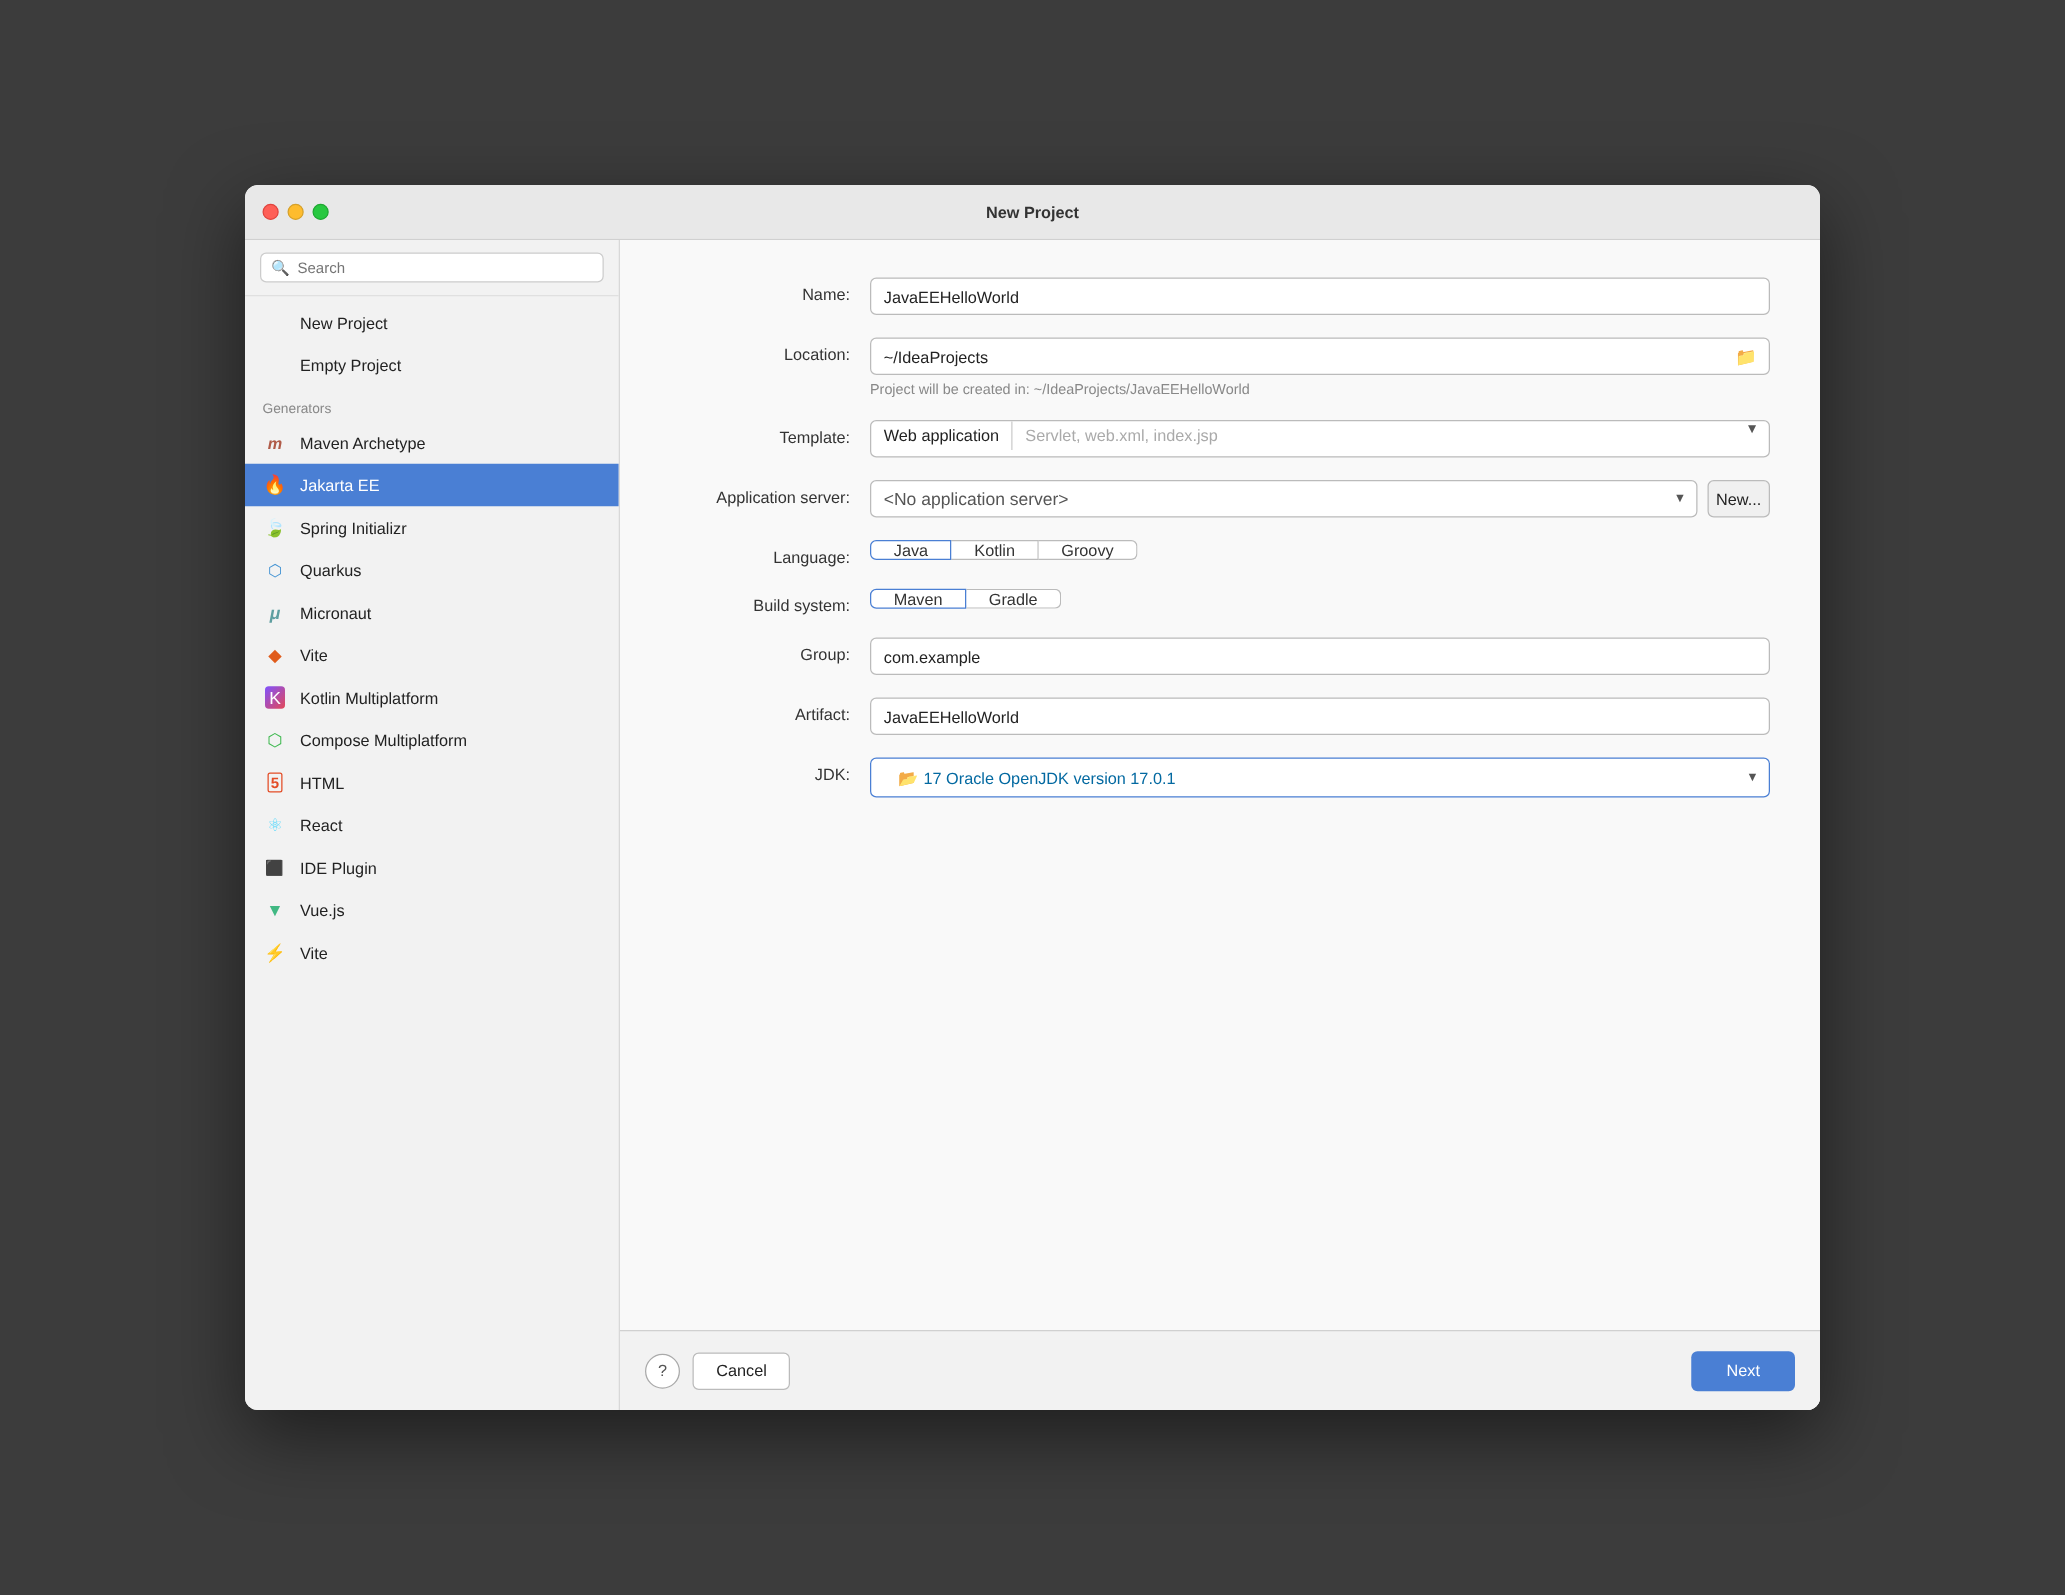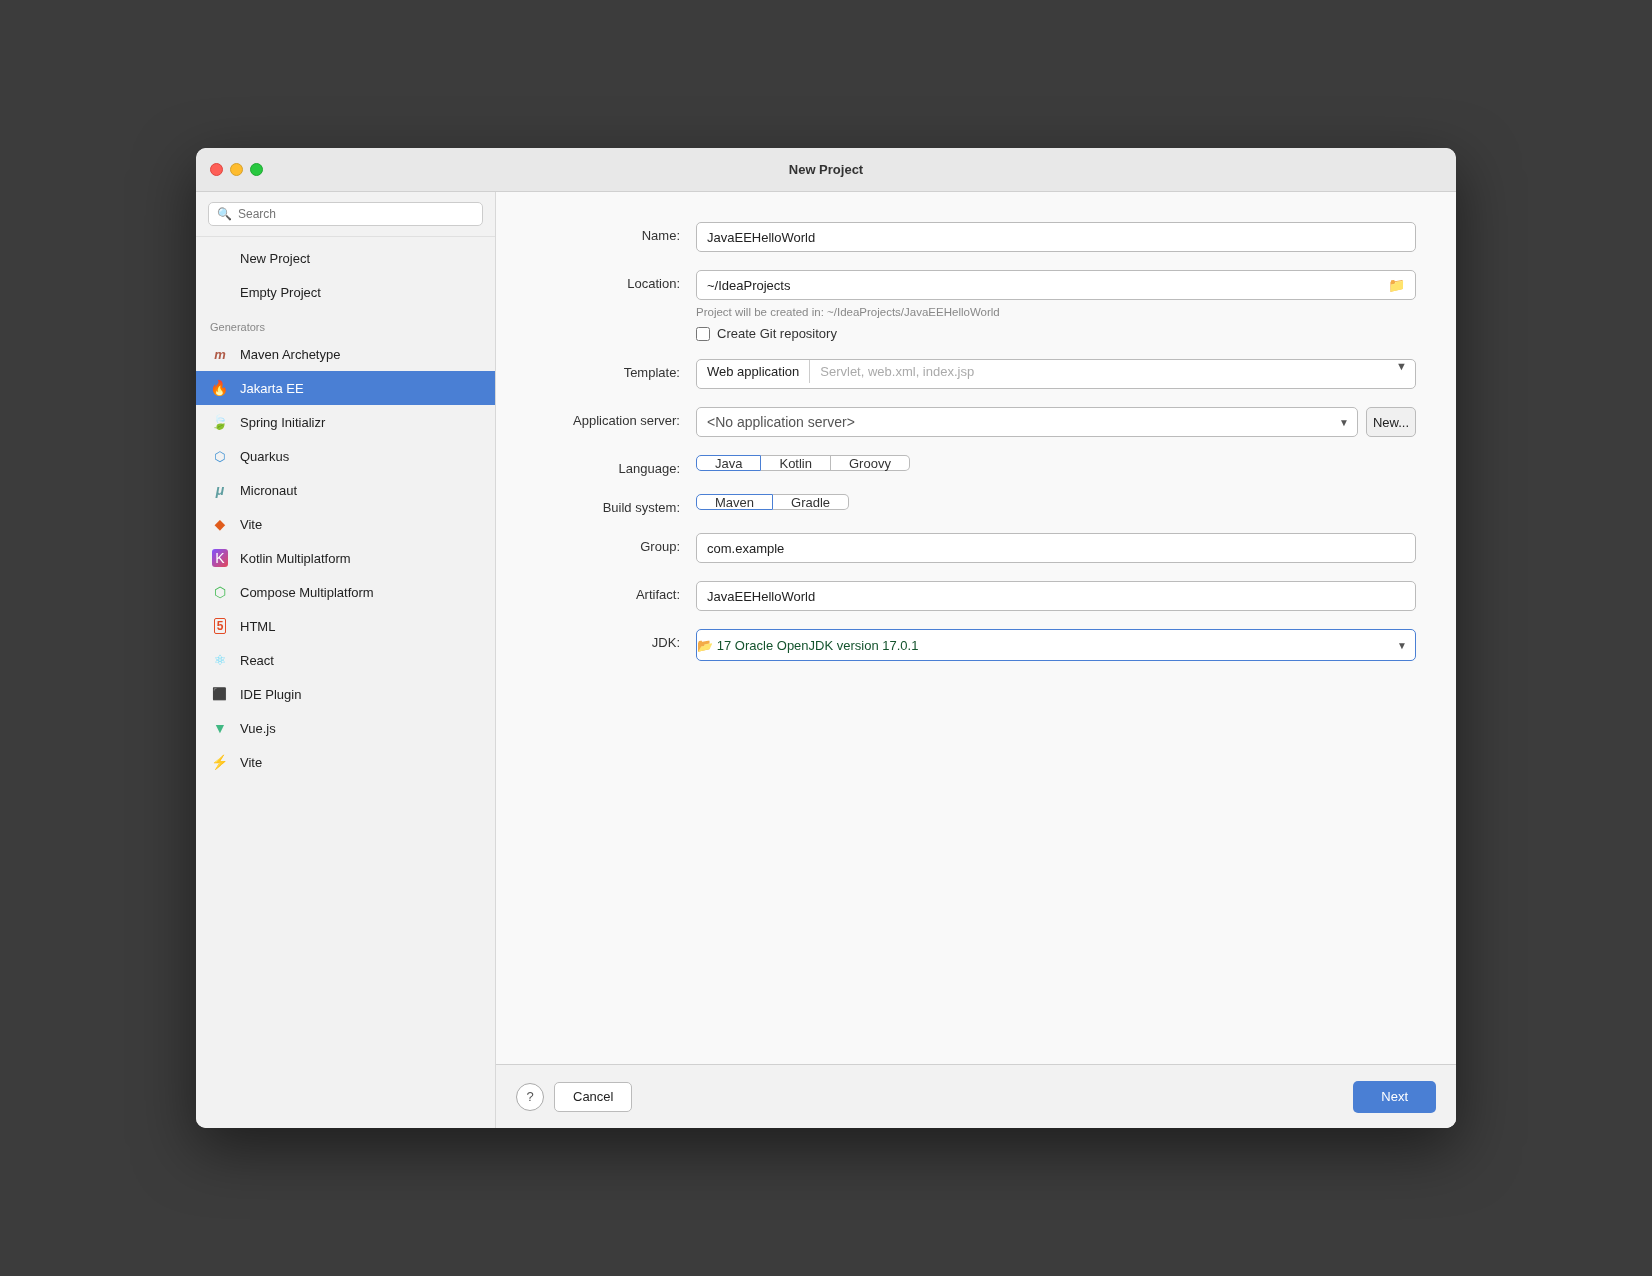--- a/index.html
+++ b/index.html
@@ -305,24 +305,24 @@
     
     .jdk-wrap {
       position: relative;
       width: 100%;
     }
     .jdk-select {
       width: 100%;
       height: 32px;
       border: 1.5px solid #4a7fd4;
       border-radius: 5px;
-      padding: 4px 30px 4px 0;
-      font-size: 13px;
-      background: #fff;
-      color: #14532d;
+      padding: 4px 30px 4px 22px;
+      font-size: 13px;
+      background: #fff;
+      color: #0369a1;
       appearance: none;
       -webkit-appearance: none;
       outline: none;
       cursor: pointer;
     }
     
     .bottom-bar {
       height: 64px;
       background: #f2f2f2;
       border-top: 1px solid #d0d0d0;
@@ -507,24 +507,20 @@
         </div>
 
         <div class="form-row">
           <div class="form-label">Location:</div>
           <div class="form-control">
             <div class="location-wrap">
               <input class="text-input" type="text" id="location-input" value="~/IdeaProjects" style="">
               <button class="folder-icon-btn">📁</button>
             </div>
             <span class="hint-text">Project will be created in: ~/IdeaProjects/JavaEEHelloWorld</span>
-            <div class="checkbox-row">
-              <input type="checkbox" id="git-checkbox" style="">
-              <label class="checkbox-label" for="git-checkbox">Create Git repository</label>
-            </div>
           </div>
         </div>
 
         <div class="form-row">
           <div class="form-label">Template:</div>
           <div class="form-control">
             <div class="template-wrap">
               <span class="template-main">Web application</span>
               <span class="template-hint">Servlet, web.xml, index.jsp</span>
               <span class="template-chevron">▼</span>

